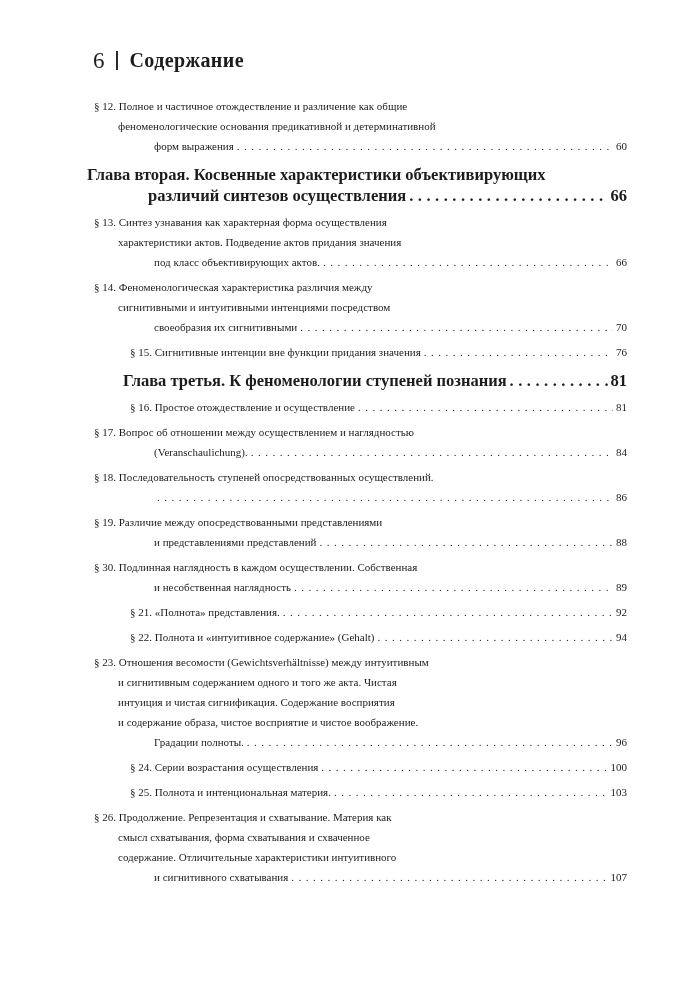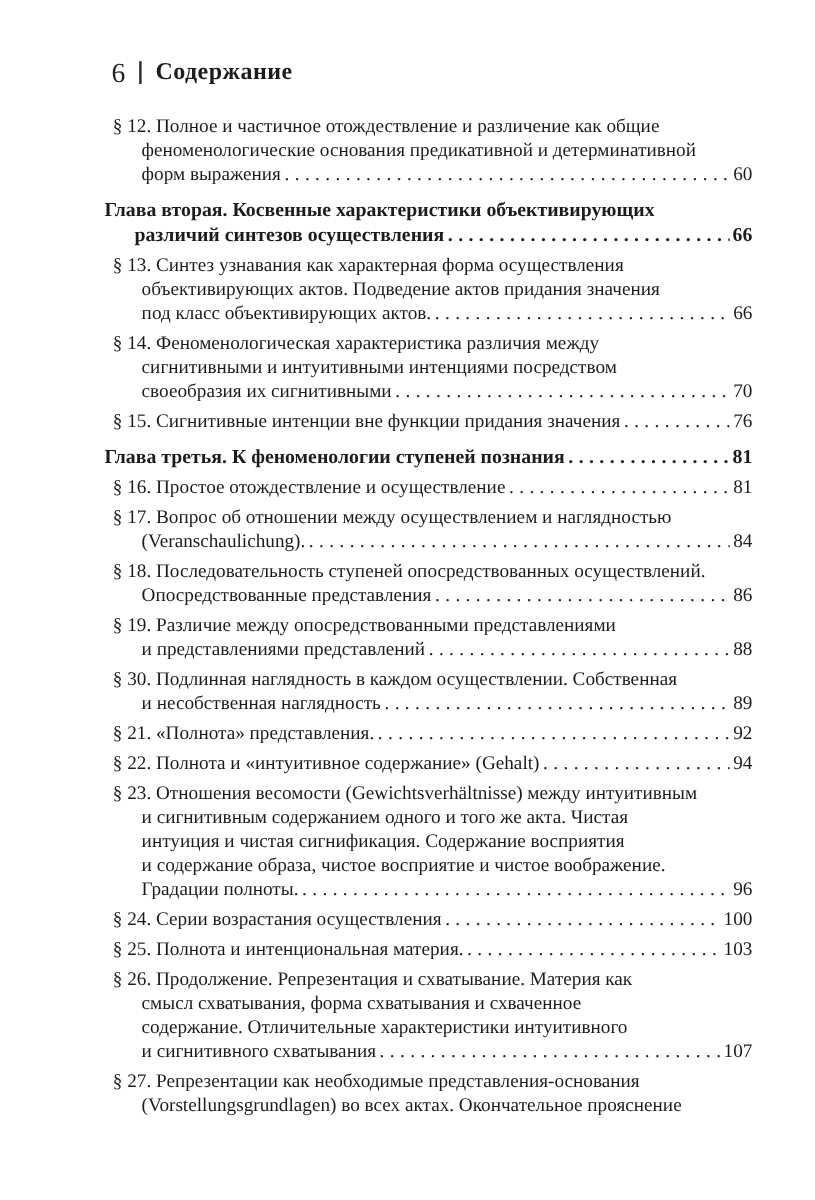--- a/index.html
+++ b/index.html
@@ -46,39 +46,40 @@
     font-size: 20px;
     font-weight: 600;
     letter-spacing: 0.4px;
     color: #1c1c1c;
   }
   
   .toc { width: 540px; }
   .entry { margin: 0 0 5px 0; }
   .entry.section {
     padding-left: 7px;
-    font-size: 16px;
+    font-size: 11px;
     font-family: Liberation Serif, serif;
   }
   .entry.section .line { line-height: 20px; }
   .entry.section .cont { padding-left: 24px; }
   .entry.chapter {
     margin: 8px 0 6px 0;
     font-weight: bold;
     font-size: 16.5px;
   }
   .entry.chapter .line { line-height: 21px; }
   .entry.chapter .cont { padding-left: 25px; }
   .line {
     white-space: nowrap;
     overflow: hidden;
   }
   .leaderline {
     display: flex;
     align-items: center;
+    margin-left: 36px;
   }
   .leaderline .txt {
     flex: none;
     white-space: pre;
   }
   .dots {
     flex: 1 1 auto;
     overflow: hidden;
     white-space: nowrap;
     letter-spacing: 4.5px;
@@ -112,21 +113,21 @@
       <div class="entry chapter">
         <div class="line">Глава вторая. Косвенные характеристики объективирующих</div>
         <div class="line cont leaderline">
           <span class="txt">различий синтезов осуществления</span>
           <span class="dots">............................................................................................................................................</span>
           <span class="pagenum">66</span>
         </div>
       </div>
       <div class="entry section">
         <div class="line">§ 13. Синтез узнавания как характерная форма осуществления</div>
-        <div class="line cont">объективирующих актов. Подведение актов придания значения</div>
+        <div class="line cont">характеристики актов. Подведение актов придания значения</div>
         <div class="line cont leaderline">
           <span class="txt">под класс объективирующих актов.</span>
           <span class="dots">............................................................................................................................................</span>
           <span class="pagenum">66</span>
         </div>
       </div>
       <div class="entry section">
         <div class="line">§ 14. Феноменологическая характеристика различия между</div>
         <div class="line cont">сигнитивными и интуитивными интенциями посредством</div>
         <div class="line cont leaderline">
@@ -160,21 +161,20 @@
         <div class="line">§ 17. Вопрос об отношении между осуществлением и наглядностью</div>
         <div class="line cont leaderline">
           <span class="txt">(Veranschaulichung).</span>
           <span class="dots">............................................................................................................................................</span>
           <span class="pagenum">84</span>
         </div>
       </div>
       <div class="entry section">
         <div class="line">§ 18. Последовательность ступеней опосредствованных осуществлений.</div>
         <div class="line cont leaderline">
-          <span class="txt">Опосредствованные представления</span>
           <span class="dots">............................................................................................................................................</span>
           <span class="pagenum">86</span>
         </div>
       </div>
       <div class="entry section">
         <div class="line">§ 19. Различие между опосредствованными представлениями</div>
         <div class="line cont leaderline">
           <span class="txt">и представлениями представлений</span>
           <span class="dots">............................................................................................................................................</span>
           <span class="pagenum">88</span>
@@ -230,18 +230,14 @@
       <div class="entry section">
         <div class="line">§ 26. Продолжение. Репрезентация и схватывание. Материя как</div>
         <div class="line cont">смысл схватывания, форма схватывания и схваченное</div>
         <div class="line cont">содержание. Отличительные характеристики интуитивного</div>
         <div class="line cont leaderline">
           <span class="txt">и сигнитивного схватывания</span>
           <span class="dots">............................................................................................................................................</span>
           <span class="pagenum">107</span>
         </div>
       </div>
-      <div class="entry section">
-        <div class="line">§ 27. Репрезентации как необходимые представления-основания</div>
-        <div class="line cont">(Vorstellungsgrundlagen) во всех актах. Окончательное прояснение</div>
-      </div>
     </main>
 </div>
 
 </body></html>

